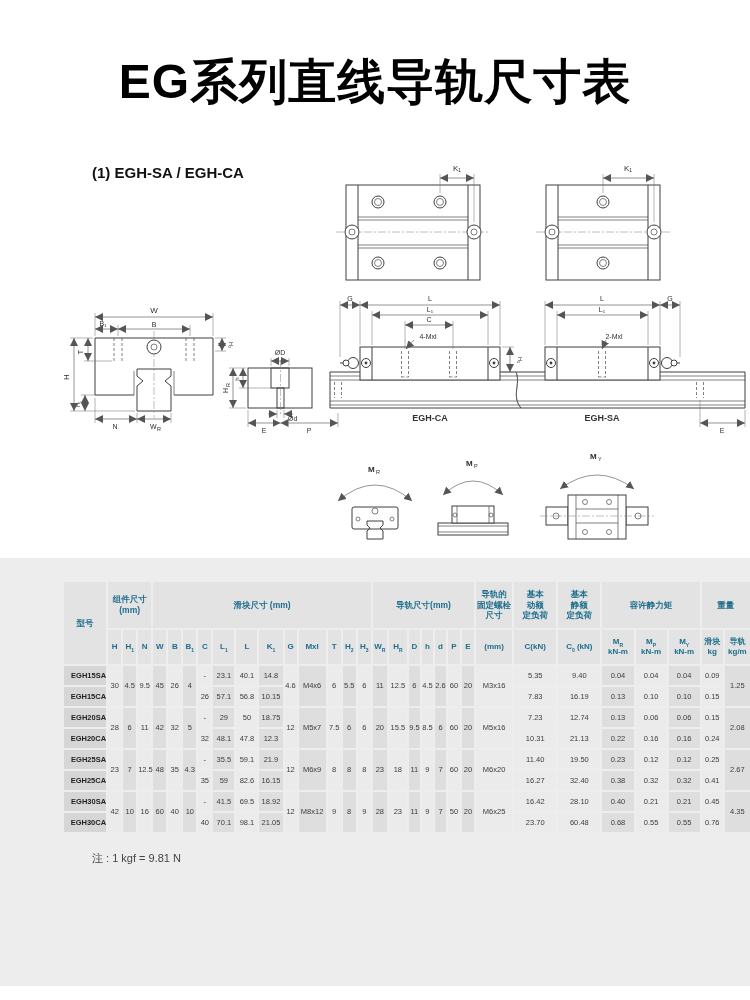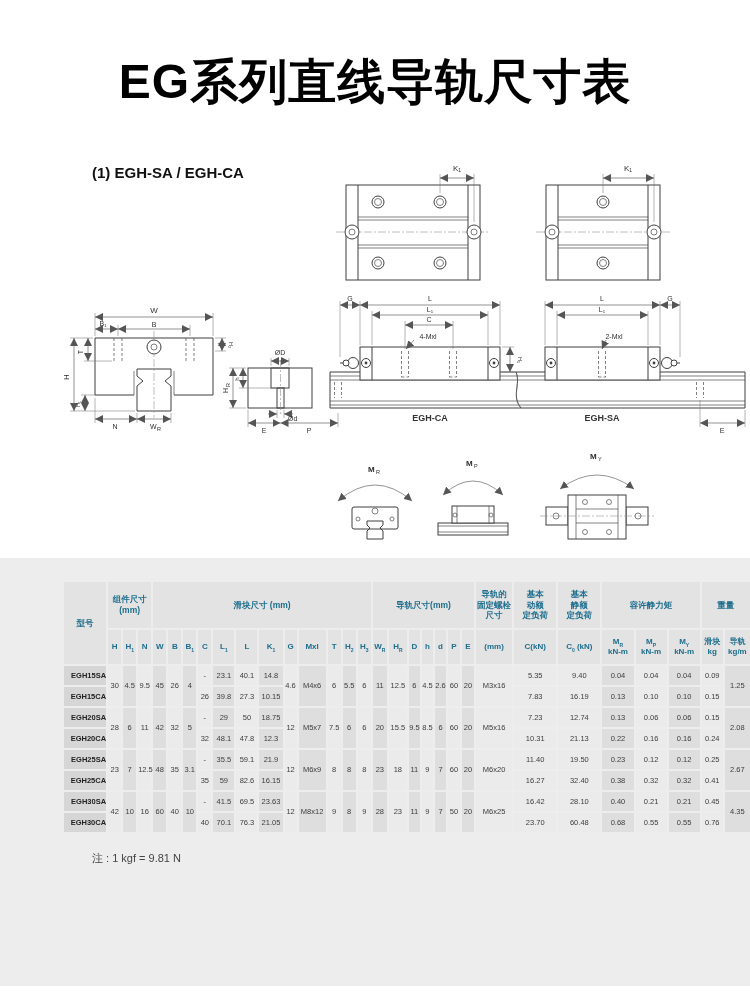--- a/index.html
+++ b/index.html
@@ -447,22 +447,22 @@
             <td>9.40</td>
             <td class="dk">0.04</td>
             <td>0.04</td>
             <td class="dk">0.04</td>
             <td>0.09</td>
             <td rowspan="2" class="dk">1.25</td>
           </tr>
           <tr>
             <td class="model">EGH15CA</td>
             <td>26</td>
-            <td class="dk">39.8</td>
-            <td>27.3</td>
+            <td class="dk">57.1</td>
+            <td>56.8</td>
             <td class="dk">10.15</td>
             <td>7.83</td>
             <td>16.19</td>
             <td class="dk">0.13</td>
             <td>0.10</td>
             <td class="dk">0.10</td>
             <td>0.15</td>
           </tr>
           <tr>
             <td class="model">EGH20SA</td>
@@ -510,21 +510,21 @@
             <td class="dk">0.16</td>
             <td>0.24</td>
           </tr>
           <tr>
             <td class="model">EGH25SA</td>
             <td rowspan="2">23</td>
             <td rowspan="2" class="dk">7</td>
             <td rowspan="2">12.5</td>
             <td rowspan="2" class="dk">48</td>
             <td rowspan="2">35</td>
-            <td rowspan="2" class="dk">3.1</td>
+            <td rowspan="2" class="dk">4.3</td>
             <td>-</td>
             <td class="dk">35.5</td>
             <td>59.1</td>
             <td class="dk">21.9</td>
             <td rowspan="2">12</td>
             <td rowspan="2" class="dk">M6x9</td>
             <td rowspan="2">8</td>
             <td rowspan="2" class="dk">8</td>
             <td rowspan="2">8</td>
             <td rowspan="2" class="dk">23</td>
@@ -560,21 +560,21 @@
             <td class="model">EGH30SA</td>
             <td rowspan="2">42</td>
             <td rowspan="2" class="dk">10</td>
             <td rowspan="2">16</td>
             <td rowspan="2" class="dk">60</td>
             <td rowspan="2">40</td>
             <td rowspan="2" class="dk">10</td>
             <td>-</td>
             <td class="dk">41.5</td>
             <td>69.5</td>
-            <td class="dk">23.63</td>
+            <td class="dk">18.92</td>
             <td rowspan="2">12</td>
             <td rowspan="2" class="dk">M8x12</td>
             <td rowspan="2">9</td>
             <td rowspan="2" class="dk">8</td>
             <td rowspan="2">9</td>
             <td rowspan="2" class="dk">28</td>
             <td rowspan="2">23</td>
             <td rowspan="2" class="dk">11</td>
             <td rowspan="2">9</td>
             <td rowspan="2" class="dk">7</td>
@@ -586,21 +586,21 @@
             <td class="dk">0.40</td>
             <td>0.21</td>
             <td class="dk">0.21</td>
             <td>0.45</td>
             <td rowspan="2" class="dk">4.35</td>
           </tr>
           <tr>
             <td class="model">EGH30CA</td>
             <td>40</td>
             <td class="dk">70.1</td>
-            <td>76.3</td>
+            <td>98.1</td>
             <td class="dk">21.05</td>
             <td>23.70</td>
             <td>60.48</td>
             <td class="dk">0.68</td>
             <td>0.55</td>
             <td class="dk">0.55</td>
             <td>0.76</td>
           </tr>
         </tbody>
       </table>

